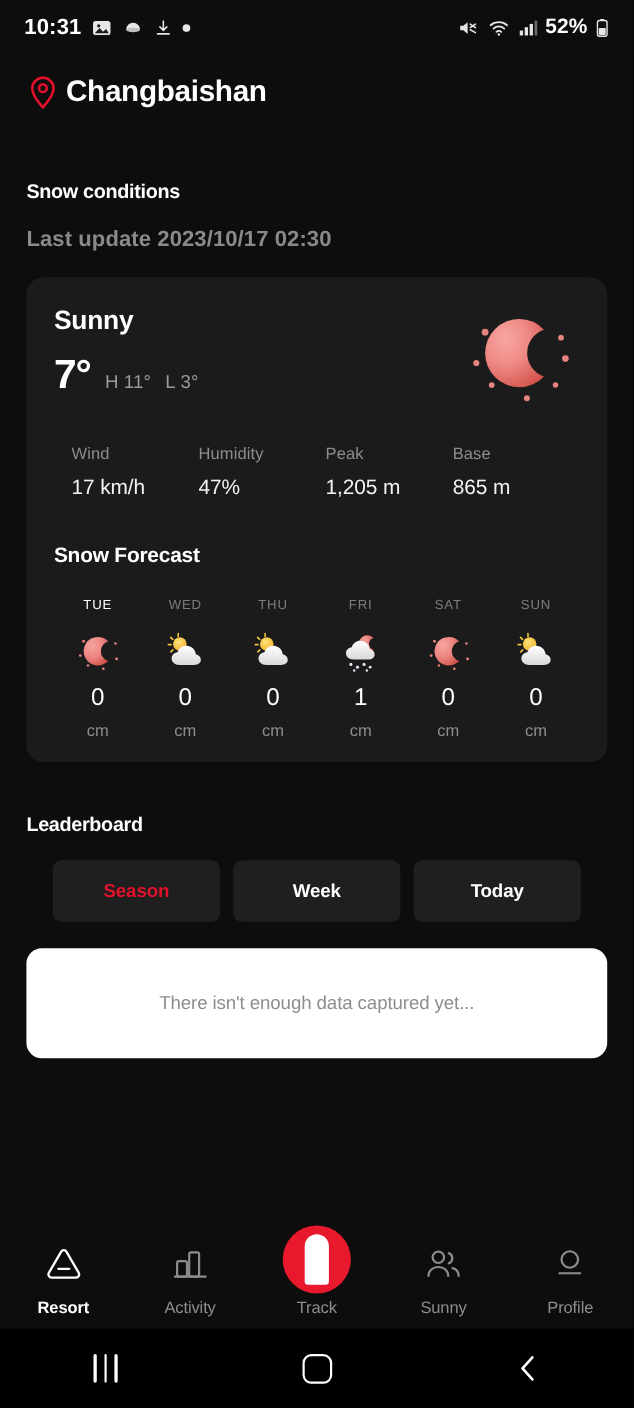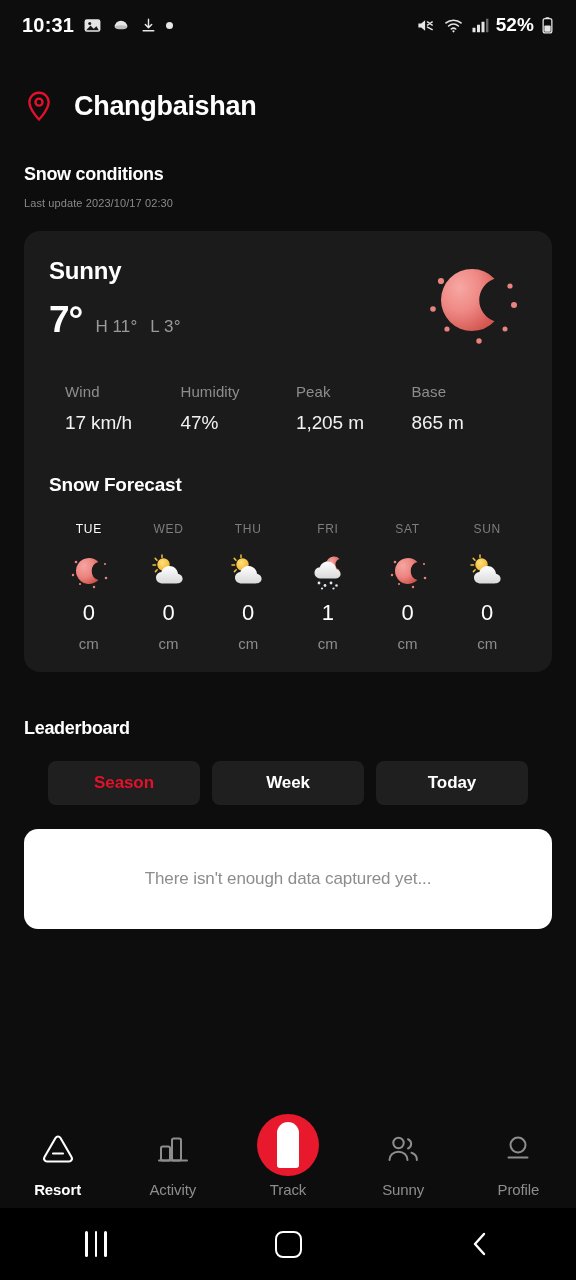--- a/index.html
+++ b/index.html
@@ -15,27 +15,27 @@
   
   .statusbar { height:50px; flex:0 0 50px; background:#0d0d0d; display:flex; align-items:center; padding:0 22px; }
   .sb-left { display:flex; align-items:center; gap:9px; }
   .sb-time { font-size:20px; font-weight:600; letter-spacing:.2px; color:#fff; }
   .sb-right { margin-left:auto; display:flex; align-items:center; gap:7px; }
   .sb-pct { font-size:19px; font-weight:600; color:#fff; letter-spacing:.1px; }
   .sb-ico { display:block; }
   .dot-ico { width:7px; height:7px; border-radius:50%; background:#e6e6e6; }
 
   
-  .resort-head { flex:0 0 auto; padding:18px 24px 0 24px; display:flex; align-items:flex-end; gap:20px; height:72px; }
+  .resort-head { flex:0 0 auto; padding:18px 24px 0 24px; display:flex; align-items:flex-start; gap:6px; height:72px; }
   .pin-wrap { width:30px; height:32px; display:flex; align-items:center; justify-content:center; }
   .resort-name { font-size:27px; font-weight:700; letter-spacing:-.3px; color:#fff; }
 
   
   .sec-title { font-size:18px; font-weight:700; letter-spacing:-.3px; color:#fff; }
-  .sec-sub { font-size:11px; color:#8a8a8a; margin-top:12px; letter-spacing:.1px; }
+  .sec-sub { font-size:20px; color:#8a8a8a; margin-top:22px; letter-spacing:.1px;font-weight:bold; }
   .snow-head { padding:42px 24px 0 24px; }
 
   
   .card {
     margin:22px 24px 0 24px;
     background:#1b1b1b;
     border-radius:16px;
     padding:26px 25px 20px 25px;
   }
   .cond-row { display:flex; align-items:flex-start; }
@@ -59,21 +59,21 @@
   .fc-ico { width:46px; height:42px; margin-top:14px; }
   .fc-val { font-size:22px; color:#fff; margin-top:8px; font-weight:400; }
   .fc-unit { font-size:15px; color:#8d8d8d; margin-top:9px; }
 
   .card-foot { font-size:13.5px; color:#787878; margin-top:42px; letter-spacing:.05px; }
 
   
   .lb-head { padding:46px 24px 0 24px; }
   .lb-tabs { display:flex; gap:12px; padding:22px 48px 0 48px; }
   .lb-tab {
-    flex:1; height:44px; border-radius:8px; background:#1f1f1f;
+    flex:1; height:56px; border-radius:8px; background:#1f1f1f;
     display:flex; align-items:center; justify-content:center;
     font-size:17px; font-weight:700; color:#fff; letter-spacing:-.1px;
     border:none; cursor:pointer; font-family:inherit;
   }
   .lb-tab.active { color:#e3112b; }
   .lb-empty {
     margin:24px 24px 0 24px; height:100px; border-radius:14px; background:#ffffff;
     display:flex; align-items:center; justify-content:center;
     font-size:17px; color:#8d8d8d; letter-spacing:-.1px;
   }

